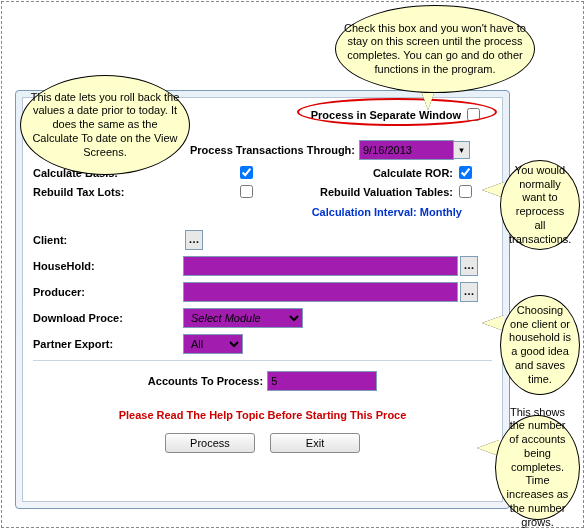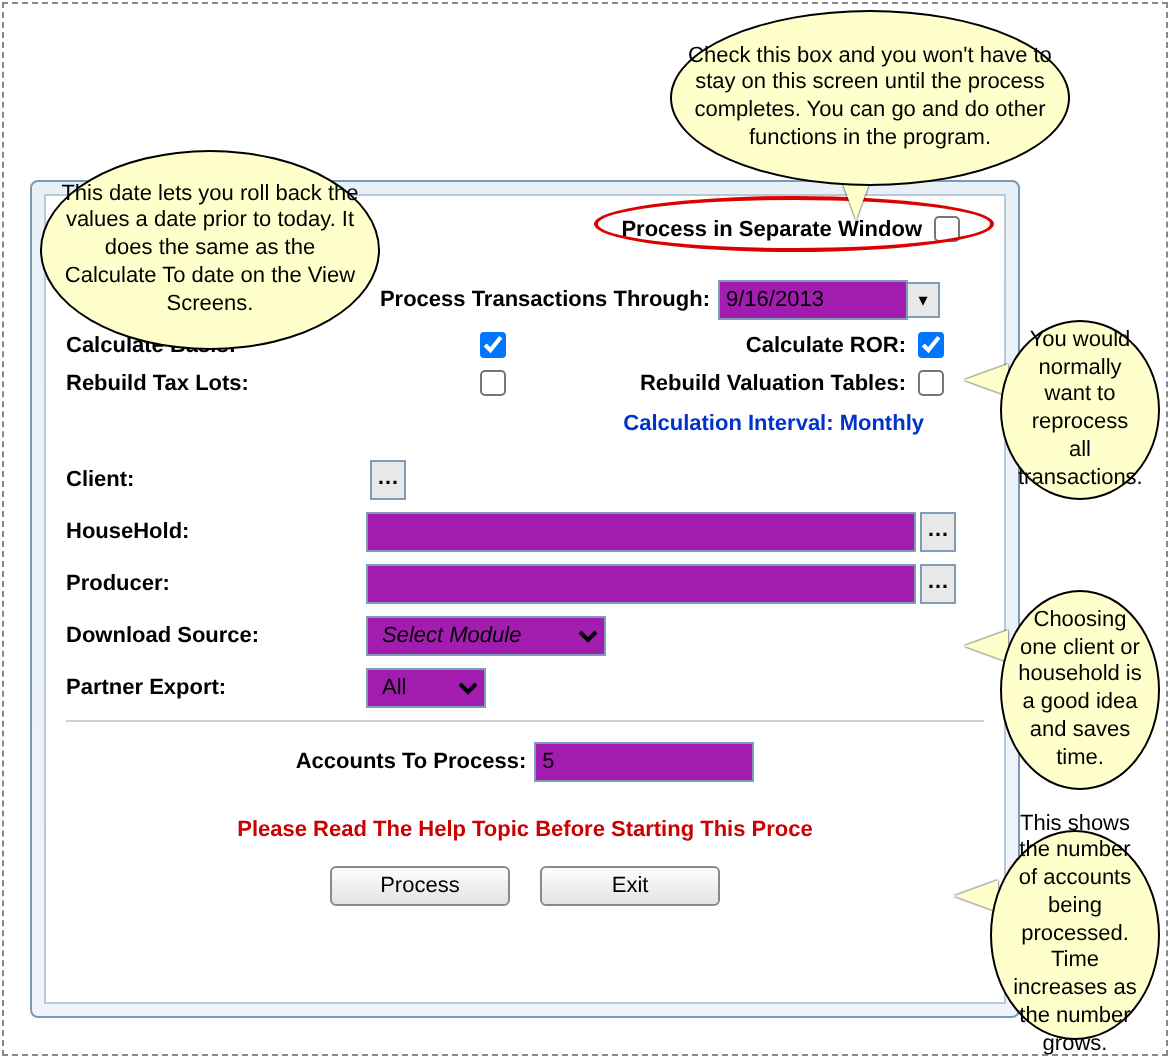--- a/index.html
+++ b/index.html
@@ -184,21 +184,21 @@
   <div class="txt">You would normally want to reprocess all transactions.</div>
 </div>
 <div class="tail tail-left" style="top:182px; left:482px;"></div>
 
 <div class="callout" style="top:295px; left:500px; width:80px; height:100px;">
   <div class="txt">Choosing one client or household is a good idea and saves time.</div>
 </div>
 <div class="tail tail-left" style="top:315px; left:482px;"></div>
 
 <div class="callout" style="top:415px; left:495px; width:85px; height:105px;">
-  <div class="txt">This shows the number of accounts being processed.  Time increases as the number grows.</div>
+  <div class="txt">This shows the number of accounts being completes.  Time increases as the number grows.</div>
 </div>
 <div class="tail tail-left" style="top:440px; left:477px;"></div>
 
 <div class="window">
   <div class="window-inner">
     <div class="content">
 
       <div class="sep-window">
         <span class="lbl">Process in Separate Window</span>
         <input type="checkbox" style="">
@@ -243,21 +243,21 @@
         <span class="ellipsis-btn">…</span>
       </div>
 
       <div class="row">
         <span class="lbl" style="width:150px;">Producer:</span>
         <input type="text" style="width: 275px;" value="">
         <span class="ellipsis-btn">…</span>
       </div>
 
       <div class="row">
-        <span class="lbl" style="width:150px;">Download Source:</span>
+        <span class="lbl" style="width:150px;">Download Proce:</span>
         <select style="width:120px;font-style:italic;">
           <option>Select Module</option>
         </select>
       </div>
 
       <div class="row">
         <span class="lbl" style="width:150px;">Partner Export:</span>
         <select style="width:60px;">
           <option>All</option>
         </select>

